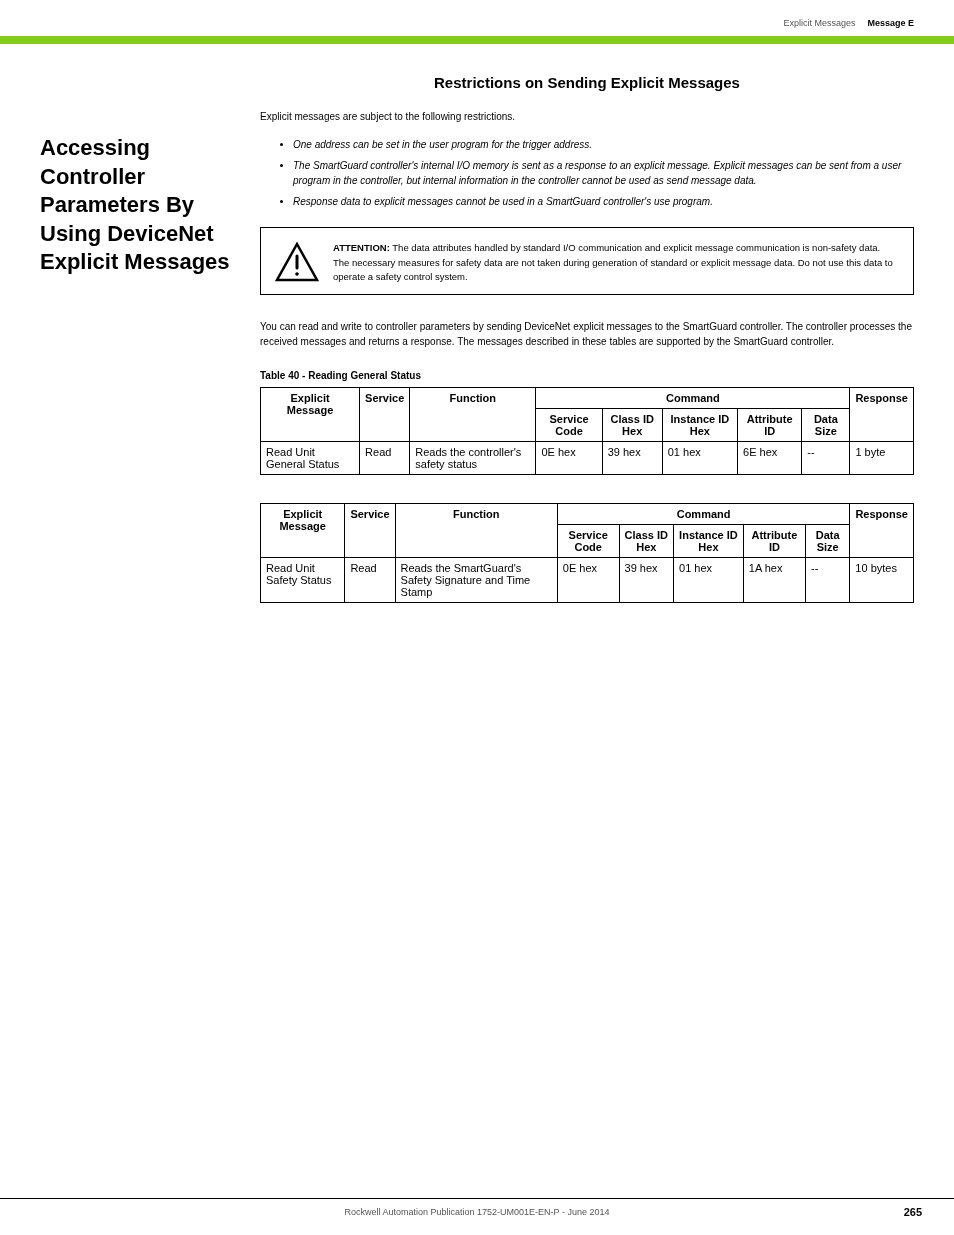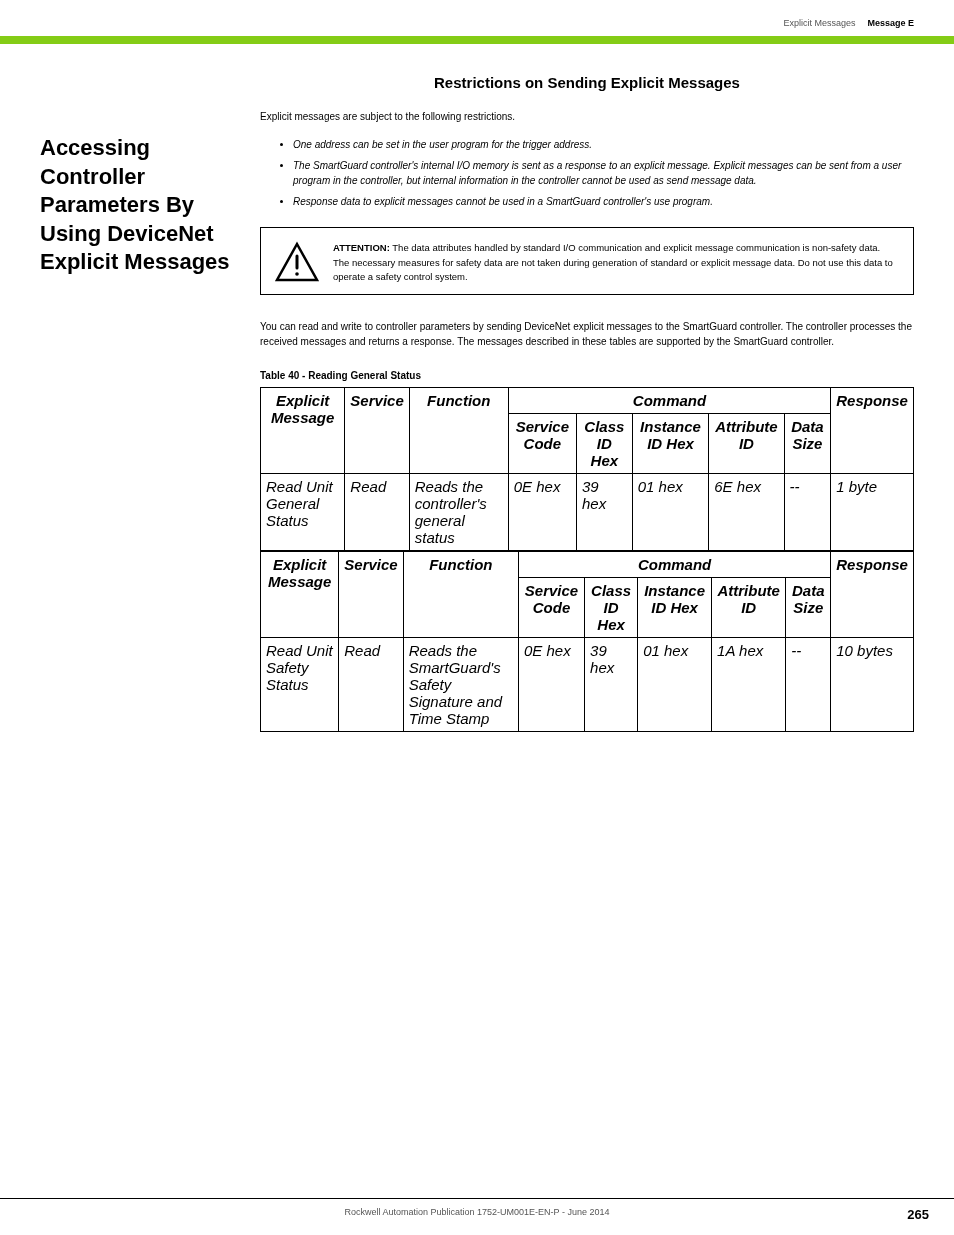--- a/index.html
+++ b/index.html
@@ -123,22 +123,22 @@
       font-size: 10px;
       font-weight: bold;
       margin-bottom: 6px;
       margin-top: 21px;
     }
 
     
     .data-table {
       width: 100%;
       border-collapse: collapse;
-      font-size: 15px;
-      font-style: italic;
+      font-size: 11px;
+      margin-bottom: 28px;
     }
     .data-table th, .data-table td {
       border: 1px solid #000;
       padding: 4px 5px;
       vertical-align: top;
     }
     .data-table thead tr th {
       font-weight: bold;
       background: #fff;
     }
@@ -151,36 +151,36 @@
     }
 
     
     .page-footer {
       position: absolute;
       bottom: 18px;
       left: 0;
       right: 0;
       display: flex;
       justify-content: center;
-      align-items: flex-start;
+      align-items: center;
       padding: 0 40px;
       border-top: 1.5px solid #000;
       padding-top: 8px;
     }
     .footer-text {
       font-size: 9px;
       color: #555;
       flex: 1;
       text-align: center;
     }
     .footer-page {
-      font-size: 13px;
+      font-size: 11px;
       font-weight: bold;
       position: absolute;
-      right: 25px;
+      right: 32px;
     }
   </style>
 </head>
 <body>
 
 <div class="page">
 
   <div class="page-header">
     <span class="header-text">Explicit Messages</span>
     <span class="header-appendix">Message E</span>
@@ -235,21 +235,21 @@
             <th>Class ID Hex</th>
             <th>Instance ID Hex</th>
             <th>Attribute ID</th>
             <th>Data Size</th>
           </tr>
         </thead>
         <tbody>
           <tr>
             <td>Read Unit General Status</td>
             <td>Read</td>
-            <td>Reads the controller's general status</td>
+            <td>Reads the controller's safety status</td>
             <td>0E hex</td>
             <td>39 hex</td>
             <td>01 hex</td>
             <td>6E hex</td>
             <td>--</td>
             <td>1 byte</td>
           </tr>
         </tbody>
       </table>
 

